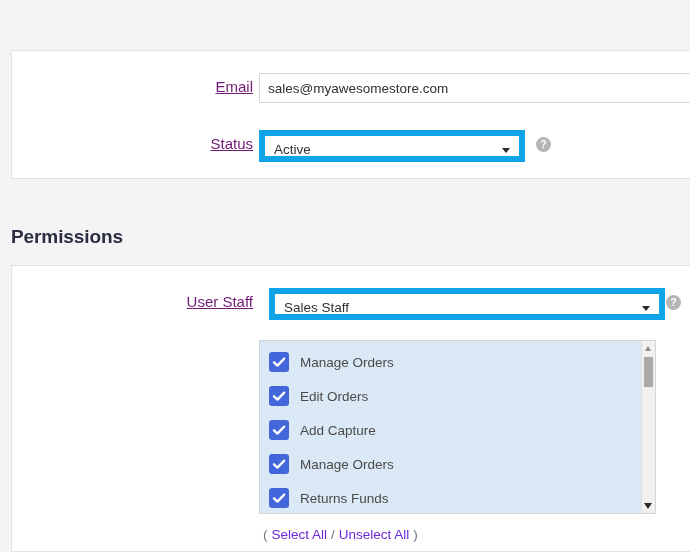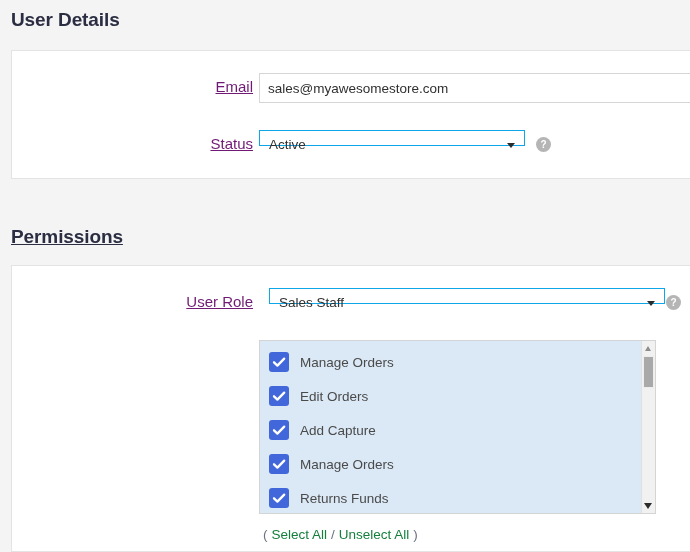--- a/index.html
+++ b/index.html
@@ -24,21 +24,21 @@
   .section-title {
     position: absolute;
     left: 11px;
     font-size: 19px;
     font-weight: bold;
     color: #2b2d42;
     letter-spacing: -0.1px;
     white-space: nowrap;
   }
   #title-user-details { top: 9px; }
-  #title-permissions  { top: 226px; text-decoration: underline; }
+  #title-permissions  { top: 226px; }
 
   
   .card {
     position: absolute;
     left: 11px;
     background: #ffffff;
     border: 1px solid #e3e3e3;
     border-right: none;
     box-sizing: border-box;
   }
@@ -85,23 +85,23 @@
     border: 1px solid #d6d6d6;
     border-right: none;
     outline: none;
     line-height: 28px;
   }
 
   
   .select-box {
     position: absolute;
     box-sizing: border-box;
-    height: 16px;
+    height: 32px;
     background: #fff;
-    border: 1px solid #0ea5e9;
+    border: 6px solid #0ea5e9;
     font-size: 13.5px;
     color: #303030;
     line-height: 28px;
   }
   .select-box .sel-text {
     position: absolute;
     left: 9px;
     top: 0;
     white-space: nowrap;
   }
@@ -222,31 +222,30 @@
     font-size: 13.5px;
     color: #5b6372;
     white-space: nowrap;
   }
   #select-links .paren,
   #select-links .slash {
     color: #6b7280;
     padding: 0 4px;
   }
   #select-links a {
-    color: #15803d;
+    color: #6d28d9;
     text-decoration: none;
     cursor: pointer;
   }
 </style>
 </head>
 <body>
 
 <div class="page">
 
-  <div class="section-title" id="title-user-details">User Details</div>
 
   <div class="card" id="card-user-details">
 
     <div class="form-row" style="top:22px;">
       <div class="field-label" style="right:448px;">Email</div>
       <input class="text-input" type="text" id="email-input" style="left: 247px; width: 443px;" value="sales@myawesomestore.com">
     </div>
 
     <div class="form-row" style="top:79px;">
       <div class="field-label" style="right:448px;text-align:center;">Status</div>
@@ -256,21 +255,21 @@
       </div>
       <div class="help-icon" style="left:524px; top:7px;">?</div>
     </div>
   </div>
 
   <div class="section-title" id="title-permissions">Permissions</div>
 
   <div class="card" id="card-permissions">
 
     <div class="form-row" style="top:22px;">
-      <div class="field-label" style="right:448px;">User Role</div>
+      <div class="field-label" style="right:448px;">User Staff</div>
       <div class="select-box" id="user-role-select" style="left:257px; width:396px;">
         <span class="sel-text">Sales Staff</span>
         <span class="select-arrow"></span>
       </div>
       <div class="help-icon" style="left:654px; top:7px;">?</div>
     </div>
 
   </div>
 
   <div id="permissions-list">

